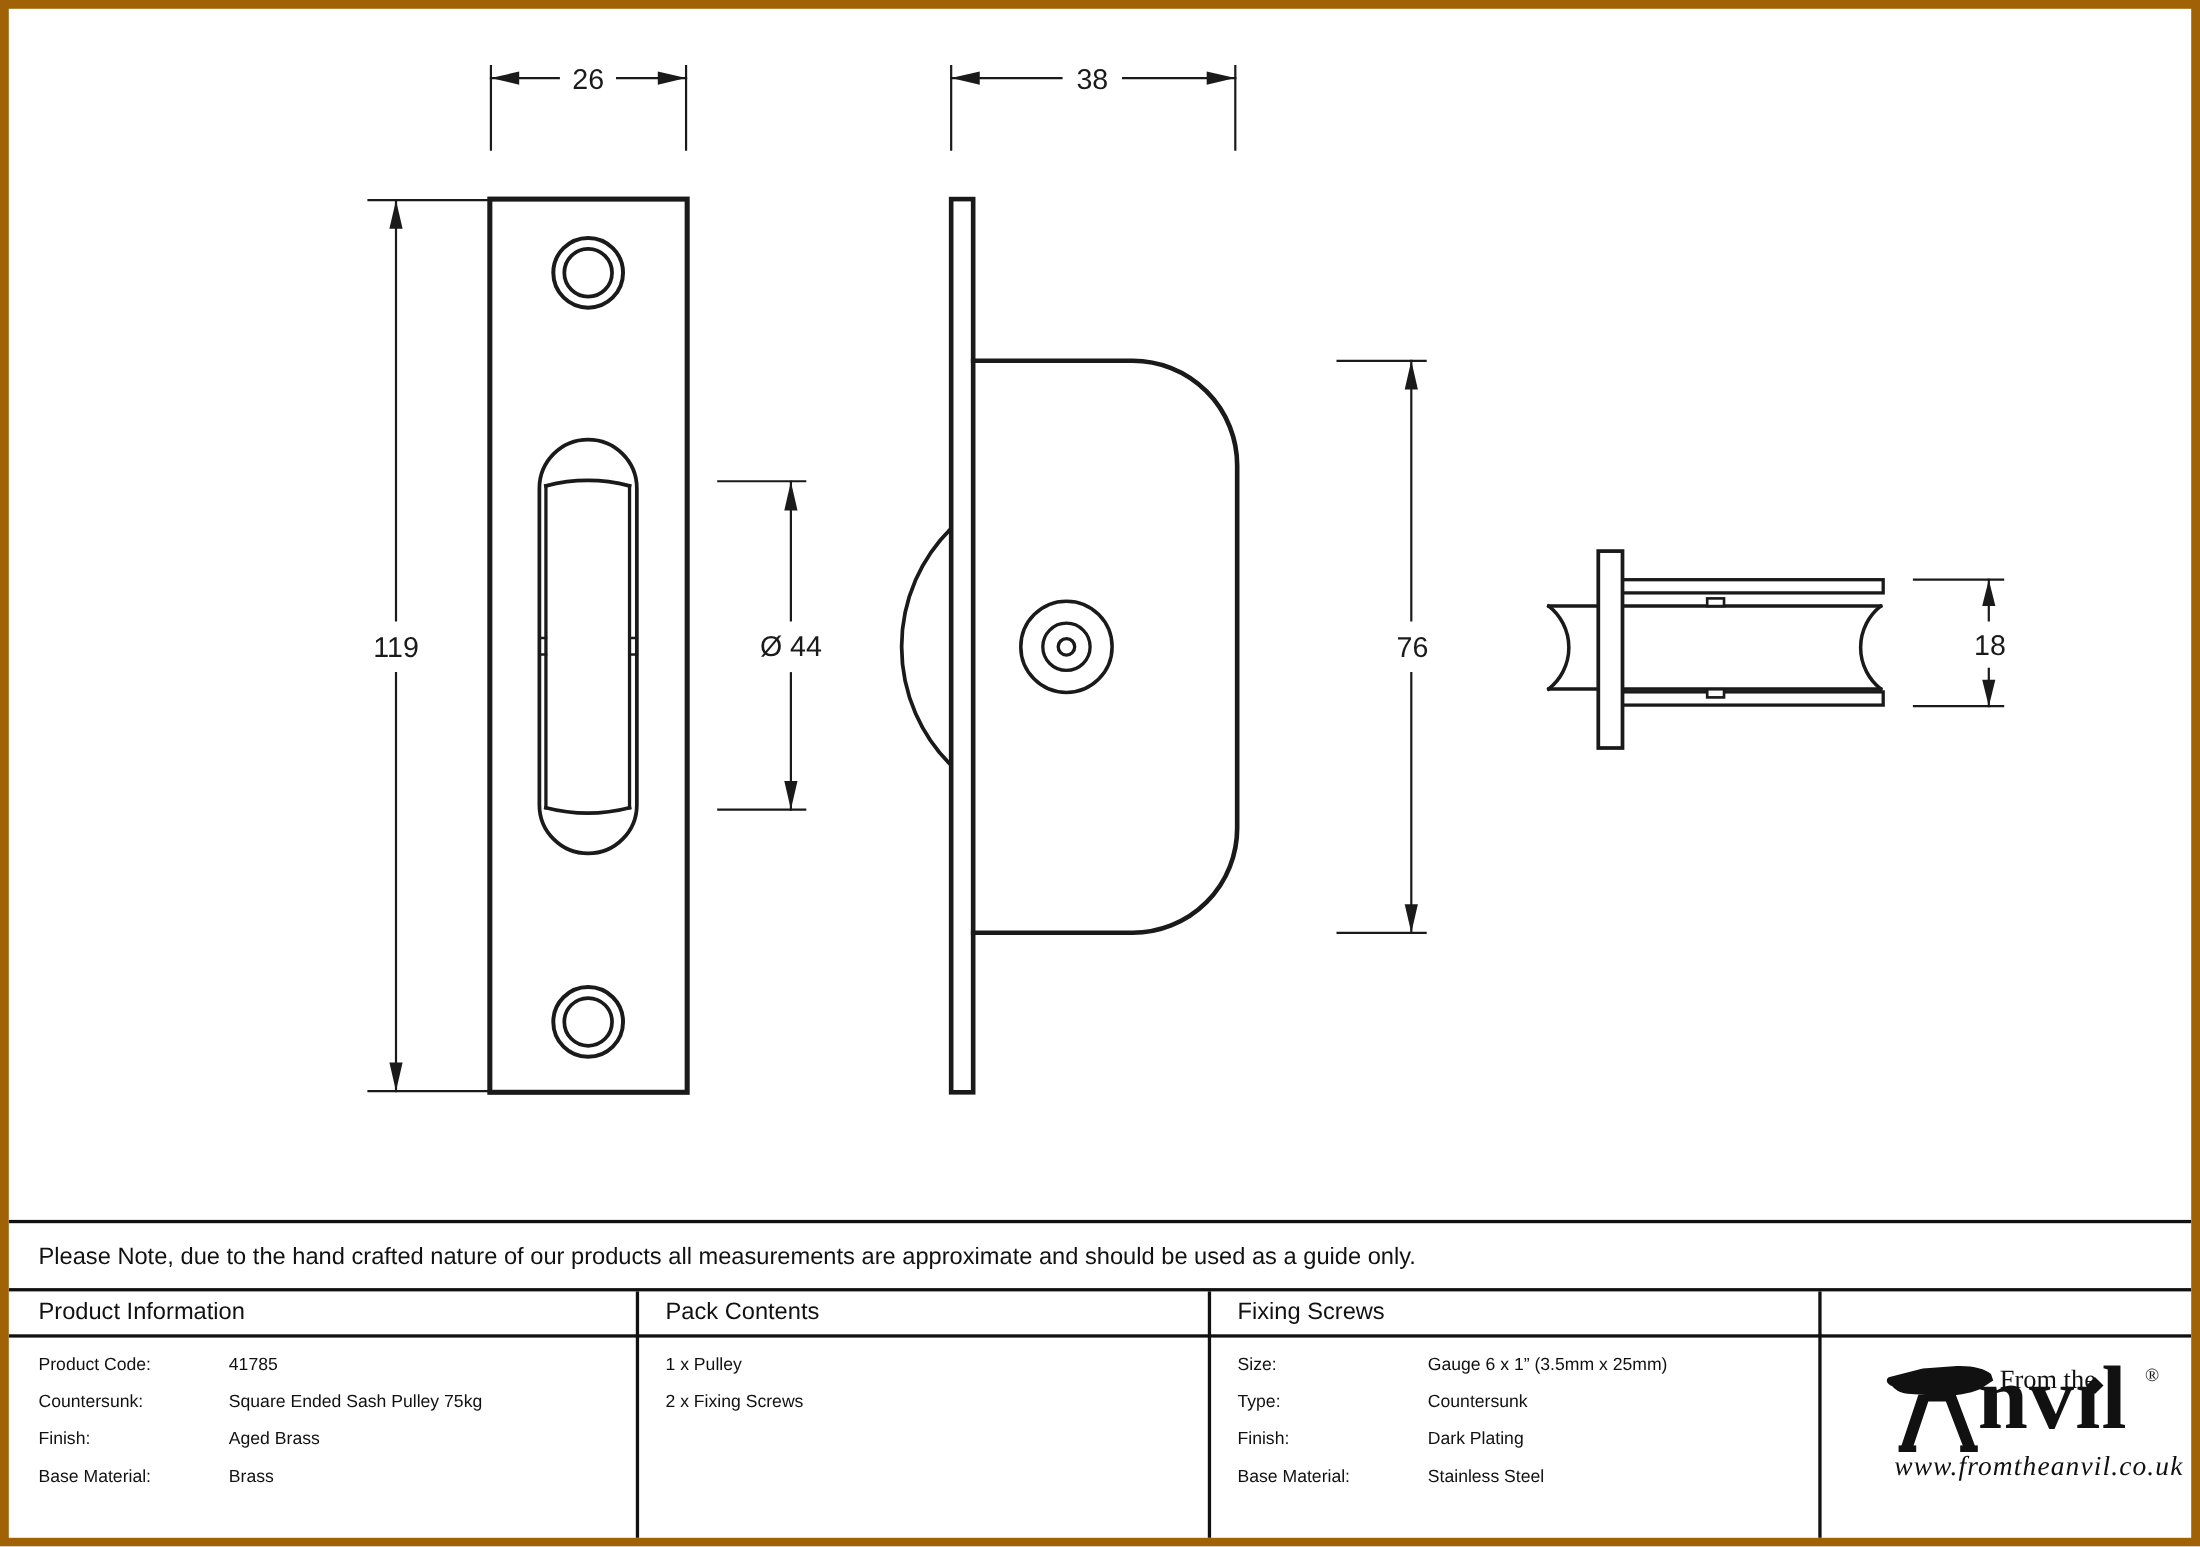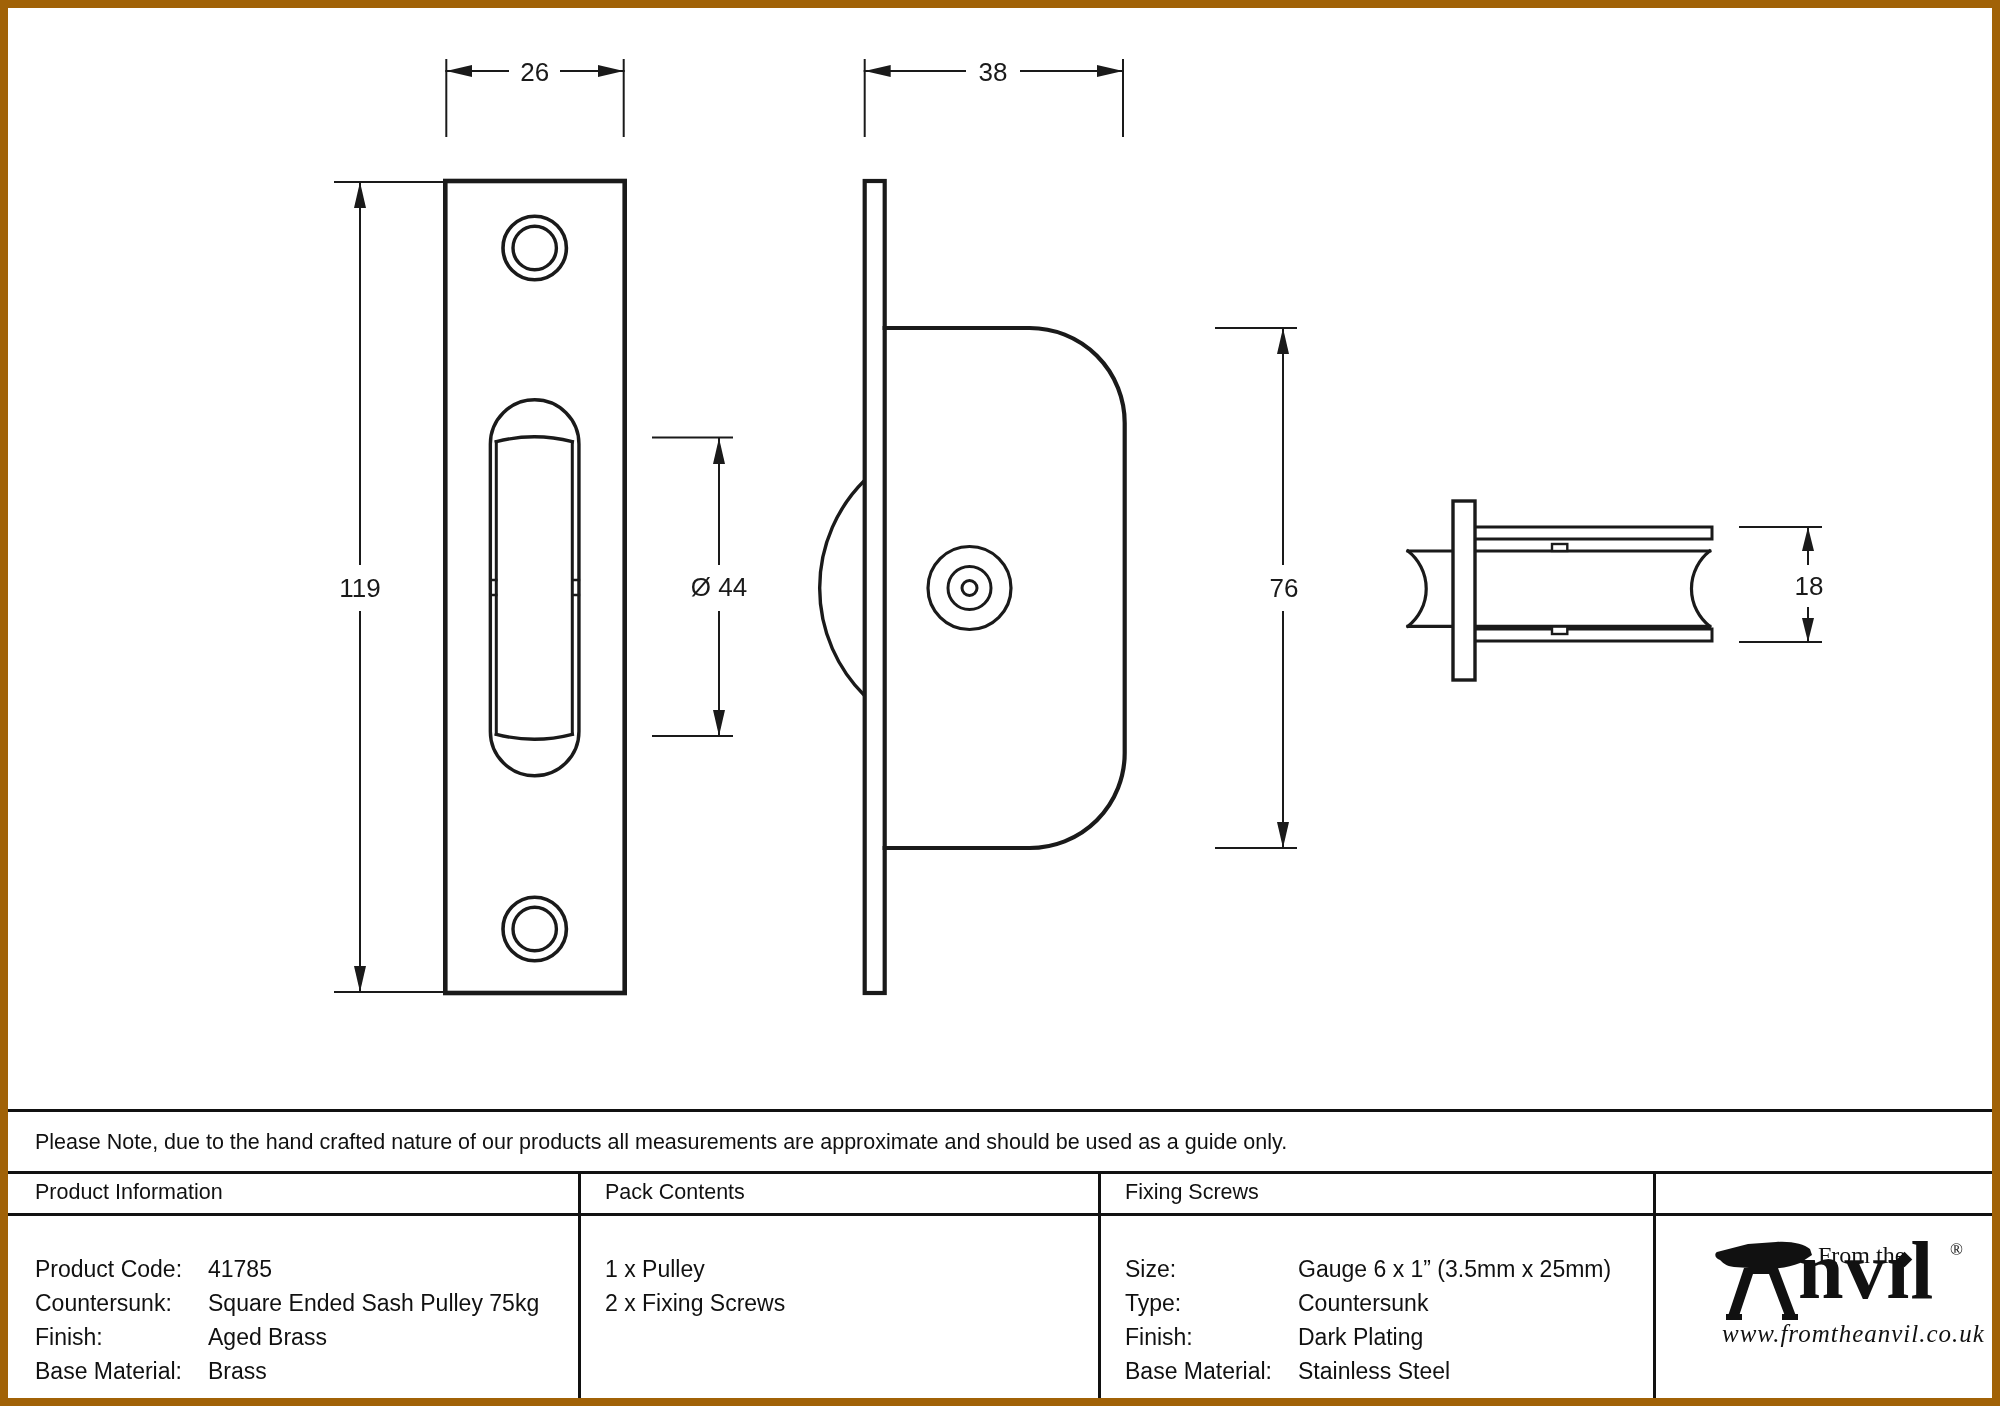--- a/index.html
+++ b/index.html
@@ -5,21 +5,21 @@
   html,body{margin:0;padding:0;background:#fff;}
   .page{
     position:relative;width:2000px;height:1406px;background:#fff;
     box-sizing:border-box;border:8px solid #a16207;
     font-family:"Liberation Sans",sans-serif;color:#111;overflow:hidden;
   }
   .drawing-svg{position:absolute;left:0;top:0;}
   .dim-text{font-family:"Liberation Sans",sans-serif;font-size:26px;fill:#1a1a1a;}
   .hline{position:absolute;left:0;right:0;height:3px;background:#111;}
   .vline{position:absolute;width:3px;background:#111;}
-  .cell-text{position:absolute;font-size:23px;white-space:nowrap;color:#111;margin-top:24px;}
+  .cell-text{position:absolute;font-size:16px;white-space:nowrap;color:#111;}
   .header-text{position:absolute;font-size:21.5px;white-space:nowrap;color:#111;}
   .note-text{position:absolute;font-size:21.5px;white-space:nowrap;color:#111;text-align:right;}
   
   .logo-box{position:absolute;left:1648px;top:1208px;width:349px;height:195px;padding-left:24px;}
   .logo-anvil{position:absolute;left:58px;top:22px;}
   .logo-tagline{position:absolute;left:162px;top:26px;font-family:"Liberation Serif",serif;font-size:24px;color:#111;text-align:center;}
   .logo-brand{position:absolute;left:142px;top:14px;font-family:"Liberation Serif",serif;
               font-weight:600;font-size:82px;line-height:1;color:#111;letter-spacing:1px;}
   .logo-reg{position:absolute;left:294px;top:24px;font-family:"Liberation Serif",serif;font-size:17px;color:#111;}
   .logo-tittle{position:absolute;left:243px;top:38px;width:11px;height:11px;background:#111;transform:rotate(45deg);}

